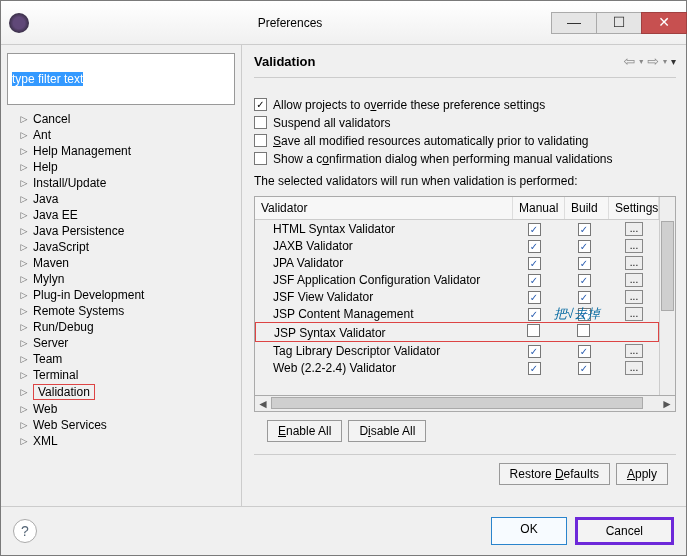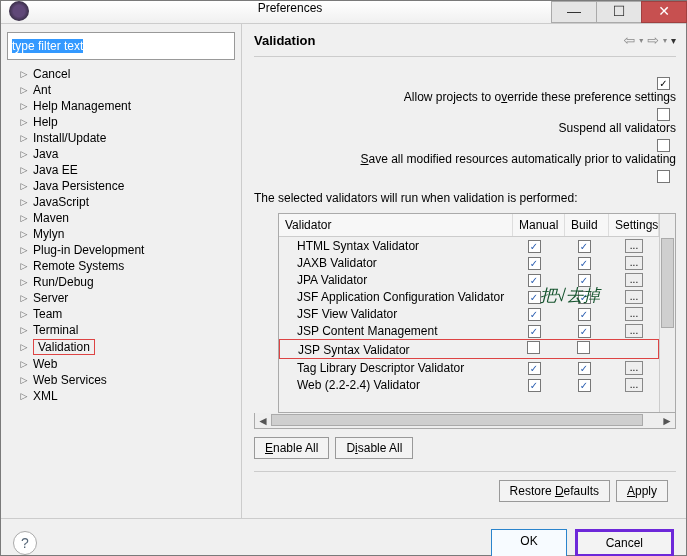--- a/index.html
+++ b/index.html
@@ -1,42 +1,42 @@
 <!DOCTYPE html>
 <html><head>
 <meta charset="utf-8">
 <style>
   * { box-sizing: border-box; margin: 0; padding: 0; font-family: "Segoe UI", Tahoma, sans-serif; font-size: 12px; }
   body { background: #f0f0f0; width: 687px; height: 556px; overflow: hidden; }
   .window { width: 687px; height: 556px; border: 1px solid #7a7a7a; background: #f0f0f0; display: flex; flex-direction: column; }
-  .titlebar { height: 44px; background: linear-gradient(#fff,#f0f0f0); display: flex; border-bottom: 1px solid #ccc; }
+  .titlebar { height: 44px; background: linear-gradient(#fff,#f0f0f0); display: flex; align-items: center; border-bottom: 1px solid #ccc; }
   .titlebar-icon { width: 20px; height: 20px; margin-left: 8px; background: radial-gradient(circle at 50% 50%, #604878 40%, #3a2f48 70%); border-radius: 50%; }
   .titlebar-title { flex: 1; text-align: center; font-size: 12px; }
   .win-controls { display: flex; }
   .win-btn { width: 46px; height: 22px; border: 1px solid #aaa; margin-right: -1px; text-align: center; line-height: 18px; font-size: 14px; background: #e5e5e5; color:#333; }
   .win-btn.close { background: #c75050; color: #fff; border-color:#a04040; }
   .body { flex: 1; display: flex; }
   .sidebar { width: 240px; padding: 8px 6px; display: flex; flex-direction: column; }
-  .filter { border: 1px solid #999; padding: 6px 4px; background: #fff; }
+  .filter { border: 1px solid #999; padding: 18px 4px; background: #fff; }
   .filter-text { background: #3399ff; color: #fff; display: inline-block; }
   .tree { flex: 1; overflow-y: auto; padding-top: 6px; }
   .tree-item { display: flex; align-items: center; padding: 1px 0 1px 12px; white-space: nowrap; }
   .tree-arrow { width: 10px; text-align: center; color: #666; font-size: 9px; margin-right: 4px; }
   .tree-label { color: #000; }
   .tree-item.selected .tree-label { border: 1px solid #d44; padding: 0 4px; }
   .content { flex: 1; border-left: 1px solid #ccc; padding: 8px 10px 8px 12px; display: flex; flex-direction: column; position: relative; }
   .content-header { display: flex; align-items: center; padding-bottom: 8px; border-bottom: 1px solid #ccc; margin-bottom: 18px; }
   .content-title { font-weight: bold; font-size: 13px; flex:1; }
   .hdr-nav { display:flex; gap:4px; align-items:center; color:#888; }
   .hdr-arrow { font-size: 14px; }
-  .checkbox-row { display: flex; align-items: flex-end; padding: 2px 0; flex-direction: column; }
+  .checkbox-row { display: flex; align-items: flex-start; padding: 2px 0; }
   .cb { width: 13px; height: 13px; border: 1px solid #777; background:#fff; margin-right: 6px; display:inline-flex; align-items:center; justify-content:center; font-size:10px; color:#000; }
   .cb.checked::after { content: "✓"; font-size:10px; line-height:10px; }
   .infoline { padding: 6px 0 4px 0; }
-  .table-wrap { border: 1px solid #aaa; margin-top: 4px; display: flex; height: 200px; margin-left: 24px; }
+  .table-wrap { border: 1px solid #aaa; margin-top: 4px; display: flex; height: 200px; }
   .table-inner { flex:1; display:flex; flex-direction:column; overflow:hidden; }
   .thead { display:flex; background:#fff; border-bottom:1px solid #ccc; }
   .th { padding:4px 6px; border-right:1px solid #ddd; background:#f7f7f7; }
   .th.name { flex:1; }
   .th.man { width:52px; text-align:left; }
   .th.bld { width:44px; }
   .th.set { width:50px; }
   .tbody { flex:1; overflow-y:hidden; }
   .tr { display:flex; align-items:flex-end; padding:1px 0; }
   .tr.highlight { border:1px solid #d44; }
@@ -45,32 +45,32 @@
   .td.set { width:50px; text-align:center; }
   .cell-cb { width:13px; height:13px; border:1px solid #777; display:inline-flex; align-items:center; justify-content:center; background:#fff; }
   .cell-cb.checked::after { content:"✓"; font-size:10px; color:#2a5db0; }
   .dots-btn { display:inline-block; border:1px solid #888; background:#eee; padding:0 4px; font-size:10px; line-height:12px; }
   .vscroll { width:16px; background:#eee; border-left:1px solid #ccc; position:relative; }
   .vscroll-thumb { position:absolute; right:1px; top:24px; width:13px; height:90px; background:#cfcfcf; border:1px solid #aaa; }
   .hscroll { height:16px; border:1px solid #aaa; border-top:none; display:flex; align-items:center; background:#eee; }
   .hscroll-track { flex:1; position:relative; height:14px; }
   .hscroll-thumb { position:absolute; left:0; top:0; height:12px; width:96%; background:#cfcfcf; border:1px solid #aaa; }
   .hscroll-arrow { width:16px; text-align:center; color:#555; }
-  .btn-row { display:flex; gap:6px; padding:8px 0; }
+  .btn-row { display:flex; gap:6px; padding:8px 0;margin-left:13px; }
   .btn { border:1px solid #999; background:#f3f3f3; padding:3px 10px; }
   .btn u { text-decoration: underline; }
   .restore-row { display:flex; justify-content:flex-end; gap:6px; border-top:1px solid #ccc; padding-top:0; margin-top:4px; }
   .restore-row .btn-container { padding:8px 8px; display:flex; gap:6px;margin-left:30px; }
   .footer { border-top:1px solid #ccc; padding:10px 12px; display:flex; align-items:center; }
   .help-icon { width:24px; height:24px; border:1px solid #aaa; border-radius:50%; text-align:center; line-height:22px; color:#567; background:#fff; font-size:14px; }
   .footer-btns { margin-left:auto; display:flex; gap:8px; }
   .footer-btn { border:1px solid #3399dd; background:#f7fbff; padding:4px 28px; }
   .footer-btn.default { border:1.5px solid #2a84cc; }
   .footer-btn.cancel { border:3px solid #6d28d9; background:#f3f3f3; }
-  .annot { position:absolute; color:#14532d; font-size:17px; font-style:italic; }
+  .annot { position:absolute; color:#0369a1; font-size:13px; font-style:italic; }
 </style>
 </head>
 <body>
 
 <div class="window">
   <div class="titlebar">
     <div class="titlebar-icon"></div>
     <div class="titlebar-title">Preferences</div>
     <div class="win-controls">
       <div class="win-btn">—</div>
@@ -191,20 +191,21 @@
       <div class="checkbox-row">
         <span class="cb"></span>
         <span>Suspend all validators</span>
       </div>
       <div class="checkbox-row">
         <span class="cb"></span>
         <span><u>S</u>ave all modified resources automatically prior to validating</span>
       </div>
       <div class="checkbox-row">
         <span class="cb"></span>
+        <span>Show a c<u>o</u>nfirmation dialog when performing manual validations</span>
       </div>
       <div class="infoline">The selected validators will run when validation is performed:</div>
 
       <div class="table-wrap">
         <div class="table-inner">
           <div class="thead">
             <div class="th name">Validator</div>
             <div class="th man">Manual</div>
             <div class="th bld">Build</div>
             <div class="th set">Settings</div>

